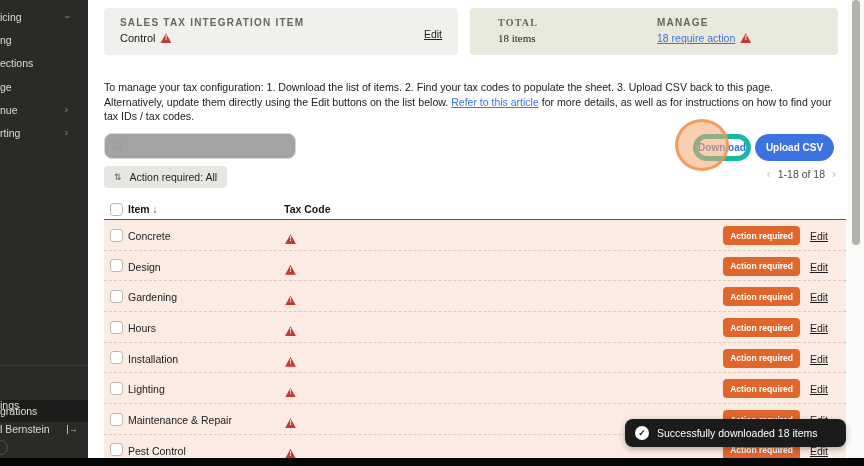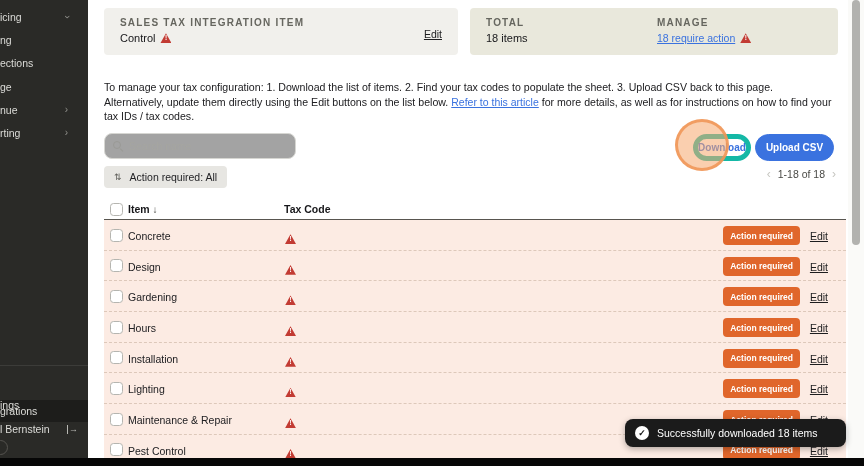--- a/index.html
+++ b/index.html
@@ -25,21 +25,21 @@
   .main { position:absolute; left:88px; top:0; width:760px; height:458px; background:#fff; }
 
   .card { position:absolute; top:8px; height:47px; border-radius:4px; }
   .card-integration { left:16px; width:354px; background:#f1f0ec; }
   .card-total { left:382px; width:368px; background:#e9e8dc; }
   .card-label { font-size:10px; font-weight:600; letter-spacing:1.2px; color:#66665f; text-transform:uppercase; }
   .card-value { font-size:11px; color:#17171a; margin-top:4px; display:flex; align-items:center; gap:5px; }
   .card-col { position:absolute; top:9px; }
   .card-integration .card-col { left:16px; }
   .card-edit { position:absolute; right:16px; top:20px; font-size:10.5px; color:#1d1d1f; text-decoration:underline; cursor:pointer; }
-  .col-total { left:16px; }
+  .col-total { left:28px;font-family:Liberation Serif, serif; }
   .col-manage { left:187px; }
   .blue-link { color:#3a72df; text-decoration:underline; font-size:10.5px; cursor:pointer; }
   .manage-line { display:flex; align-items:center; gap:5px; margin-top:4px; }
 
   .warning-tri { position:relative; display:inline-block; width:11px; height:10px; background:#c23b33;
     clip-path:polygon(50% 2%, 100% 100%, 0% 100%); }
   .warning-tri::after { content:"!"; position:absolute; left:0; right:0; top:2px; text-align:center; color:#fff; font-size:6.5px; font-weight:bold; line-height:1; }
 
   .instructions { position:absolute; left:16px; top:80px; width:728px; font-size:10.6px; line-height:14.5px; color:#202023; }
 

